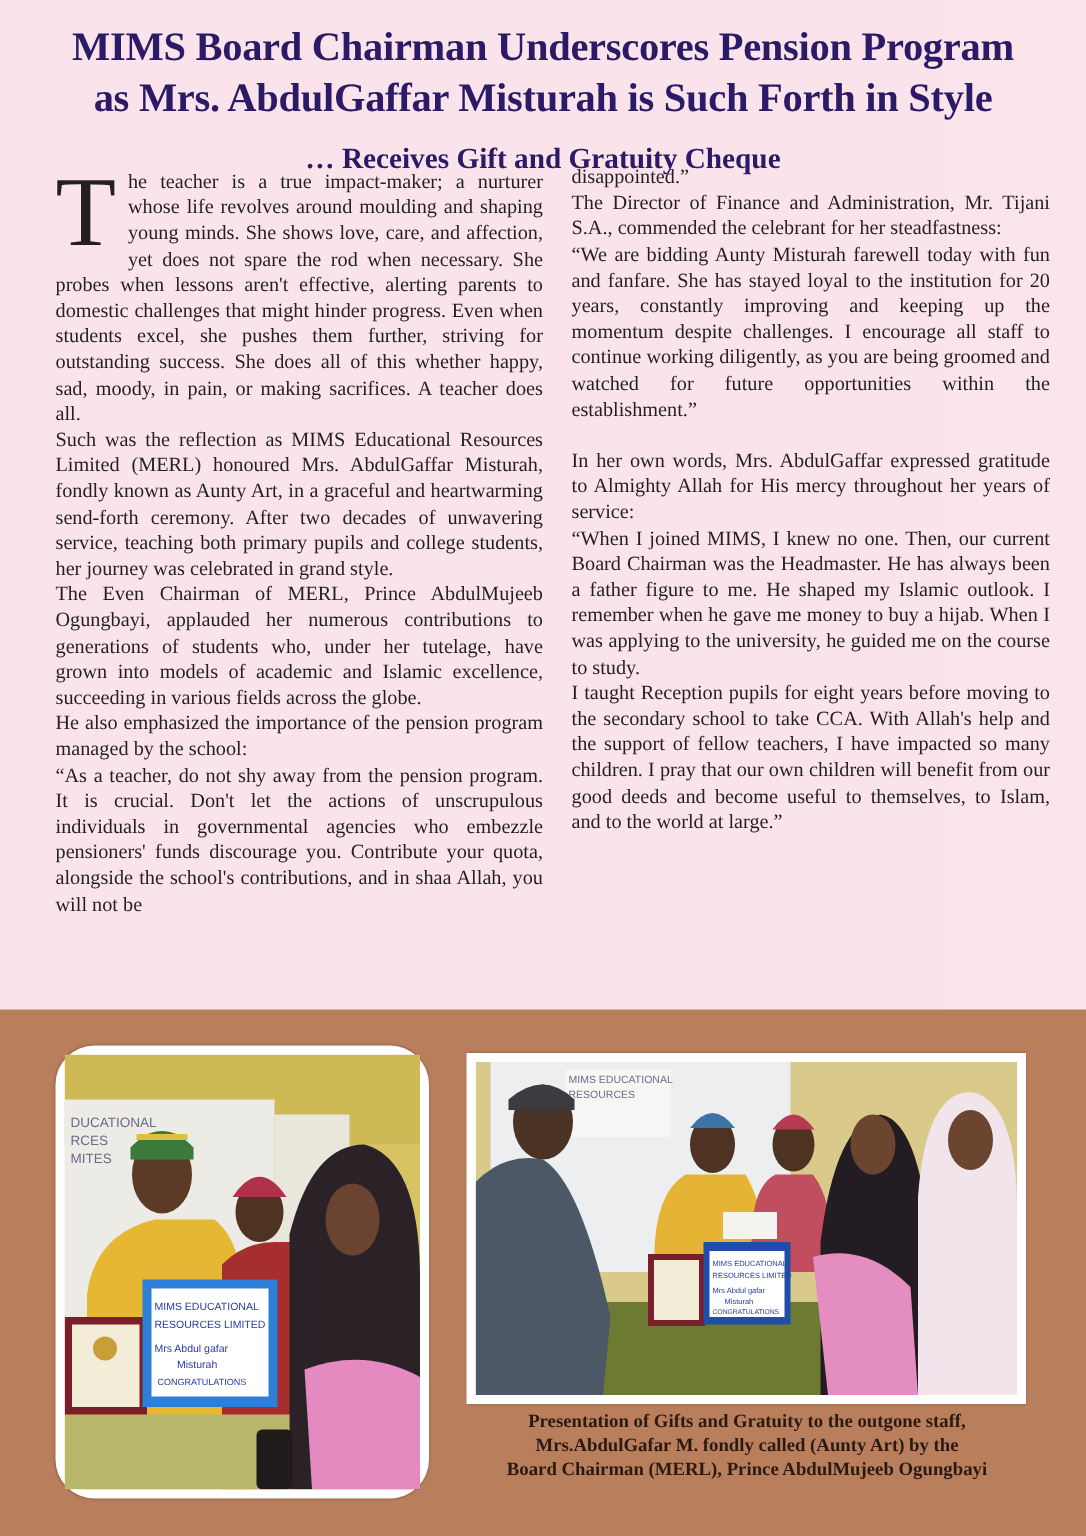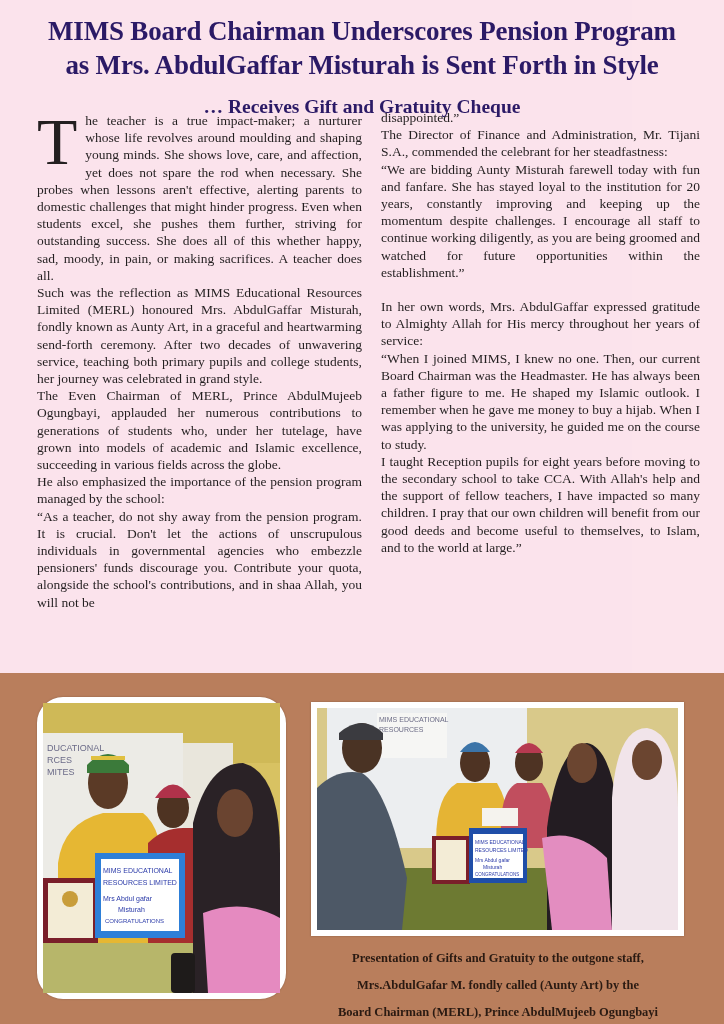--- a/index.html
+++ b/index.html
@@ -14,28 +14,28 @@
   .colL { left:37px; width:325px; }
   .colR { left:381px; width:319px; top:109px; }
   .dropcap { float:left; font-size:66px; line-height:52px; height:52px; margin:4px 8px 0 0; color:#231f20; font-family:"Liberation Serif", serif; }
   .gap { height:17px; }
   .bottom { position:absolute; left:0; top:673px; width:724px; height:351px; background:#b97e5c; }
   .frame { position:absolute; background:#ffffff; box-shadow:0 0 2px rgba(0,0,0,0.25); }
   .photo { position:absolute; left:6px; top:6px; right:6px; bottom:6px; overflow:hidden; }
   .f1 { left:37px; top:24px; width:249px; height:302px;border-radius:26px; }
   .f2 { left:311px; top:29px; width:373px; height:234px; }
   .caption { position:absolute; left:310px; top:266px; width:376px; text-align:center; font-weight:bold; font-size:12.5px; line-height:16px; color:#2a1a12; font-family:"Liberation Serif", serif; }
-  .caption div { white-space:nowrap;margin-top:11px; }
+  .caption div { white-space:nowrap; }
 </style>
 </head>
 <body>
 
 <div class="top">
   <div class="title t1">MIMS Board Chairman Underscores Pension Program</div>
-  <div class="title t2">as Mrs. AbdulGaffar Misturah is Sent Forth in Style</div>
+  <div class="title t2">as Mrs. AbdulGaffar Misturah is Such Forth in Style</div>
   <div class="title t3">… Receives Gift and Gratuity Cheque</div>
 
   <div class="col colL">
     <span class="dropcap">T</span>
     <p>he teacher is a true impact-maker; a nurturer whose life revolves around moulding and shaping young minds. She shows love, care, and affection, yet does not spare the rod when necessary. She probes when lessons aren't effective, alerting parents to domestic challenges that might hinder progress. Even when students excel, she pushes them further, striving for outstanding success. She does all of this whether happy, sad, moody, in pain, or making sacrifices. A teacher does all.</p>
     <p>Such was the reflection as MIMS Educational Resources Limited (MERL) honoured Mrs. AbdulGaffar Misturah, fondly known as Aunty Art, in a graceful and heartwarming send-forth ceremony. After two decades of unwavering service, teaching both primary pupils and college students, her journey was celebrated in grand style.</p>
     <p>The Even Chairman of MERL, Prince AbdulMujeeb Ogungbayi, applauded her numerous contributions to generations of students who, under her tutelage, have grown into models of academic and Islamic excellence, succeeding in various fields across the globe.</p>
     <p>He also emphasized the importance of the pension program managed by the school:</p>
     <p>“As a teacher, do not shy away from the pension program. It is crucial. Don't let the actions of unscrupulous individuals in governmental agencies who embezzle pensioners' funds discourage you. Contribute your quota, alongside the school's contributions, and in shaa Allah, you will not be</p>
   </div>

